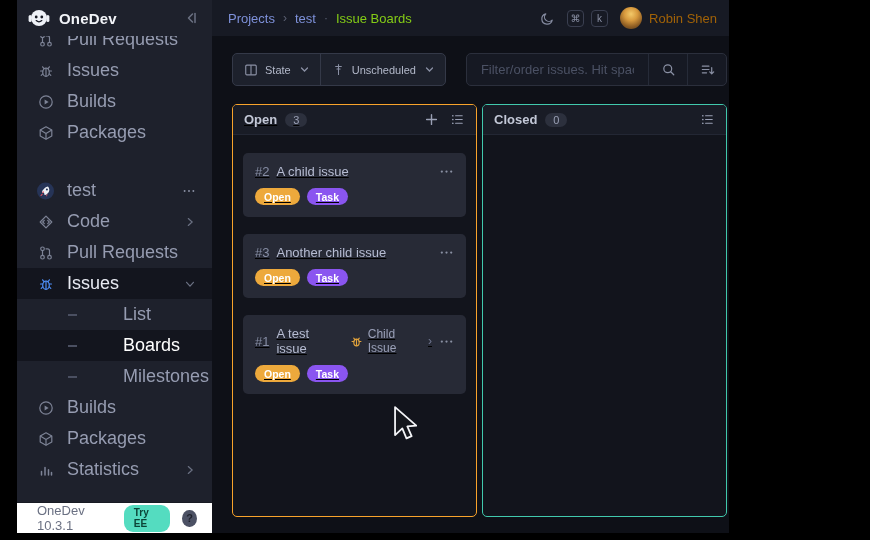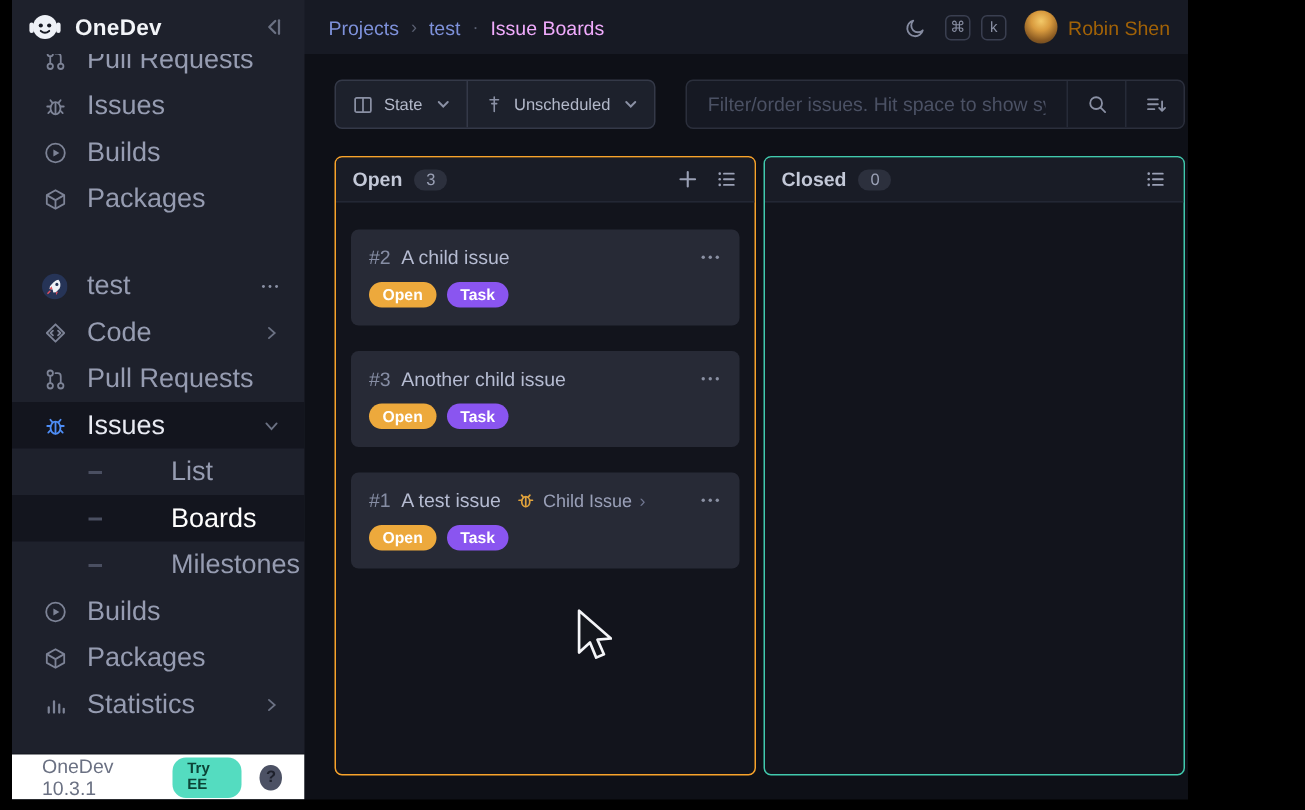--- a/index.html
+++ b/index.html
@@ -1,31 +1,31 @@
 <!DOCTYPE html>
 <html style="--accentOpen: #f8a32b; --accentClosed: #41c9ad; --badgeOpen: #eda93c; --badgeTask: #8a55f0; --linkBlue: #7e91da; --issuesActive: #4e8df5; --tryEe: #54dcc0;"><head>
 <meta charset="utf-8">
 <style>
   * { margin:0; padding:0; box-sizing:border-box; }
   html,body { width:870px; height:540px; background:#000; overflow:hidden;
     font-family:"Liberation Sans", sans-serif; }
-  .app { position:absolute; top:0; left:8px; width:784px; height:533px;
+  .app { position:absolute; top:0; left:17px; width:712px; height:533px;
     background:#0e1017; overflow:hidden; }
 
   
   .topbar { height:36px; display:flex; background:#171a24; }
   .topbar-left { width:195px; flex-shrink:0; background:#1e212c; display:flex;
     align-items:center; padding:0 13px 0 11px; gap:9px; }
   .brand { color:#f2f4f8; font-weight:700; font-size:15px; letter-spacing:.2px; flex:1; }
   .collapse-btn { color:#6b7183; display:flex; cursor:pointer; }
   .crumbs { display:flex; align-items:center; gap:8px; padding-left:16px;
     font-size:13px; flex:1; }
   .crumb-link { color:var(--linkBlue,#7e91da); cursor:pointer; }
   .crumb-sep { color:#5a6072; font-size:12px; }
-  .crumb-current { color:#f0abfc; }
+  .crumb-current { color:#84cc16; }
   .topbar-right { display:flex; align-items:center; gap:7px; padding-right:12px; }
   .moon-btn { color:#858ba0; display:flex; margin-right:5px; cursor:pointer; }
   .kbd { width:17px; height:17px; border:1px solid #3a3f50; border-radius:4px;
     color:#8a90a4; font-size:10px; display:flex; align-items:center; justify-content:center; }
   .avatar { width:22px; height:22px; border-radius:50%; margin-left:5px;
     background:radial-gradient(circle at 50% 32%, #f3c969 0%, #d89a3e 35%, #8a5a22 70%, #4c3a20 100%);
     cursor:pointer; }
   .username { color:#a16207; font-size:13px; cursor:pointer; }
 
   
@@ -74,21 +74,21 @@
   .filter input { flex:1; background:transparent; border:none; outline:none;
     color:#c6cbdb; padding:0 14px; font-size:13px; font-family:inherit; min-width:0; }
   .filter input::placeholder { color:#4b5164; }
   .f-btn { width:39px; display:flex; align-items:center; justify-content:center;
     color:#8a90a4; border:none; border-left:1px solid #262b38; background:transparent; cursor:pointer; }
 
   
   .boards { flex:1; display:flex; gap:5px; margin-bottom:16px; min-height:0; }
   .column { flex:1; border-radius:5px; background:#12141c; display:flex;
     flex-direction:column; overflow:hidden; }
-  .column.open   { border:1.5px solid var(--accentOpen,#f8a32b); }
+  .column.open   { border:1.5px solid var(--accentOpen,#f8a32b);text-decoration:underline; }
   .column.closed { border:1.5px solid var(--accentClosed,#41c9ad); }
   .col-head { height:30px; background:#191c26; display:flex; align-items:center;
     padding:0 11px; gap:8px; border-bottom:1px solid #232734; flex-shrink:0; }
   .col-title { font-size:13px; font-weight:700; color:#c3c8d7; }
   .col-count { background:#2c303d; color:#9aa0b5; font-size:11px; padding:1px 8px;
     border-radius:8px; }
   .col-actions { margin-left:auto; display:flex; gap:11px; color:#9aa0b5; }
   .col-actions span { display:flex; cursor:pointer; }
   .col-body { flex:1; padding:18px 10px; overflow:hidden; }
 

